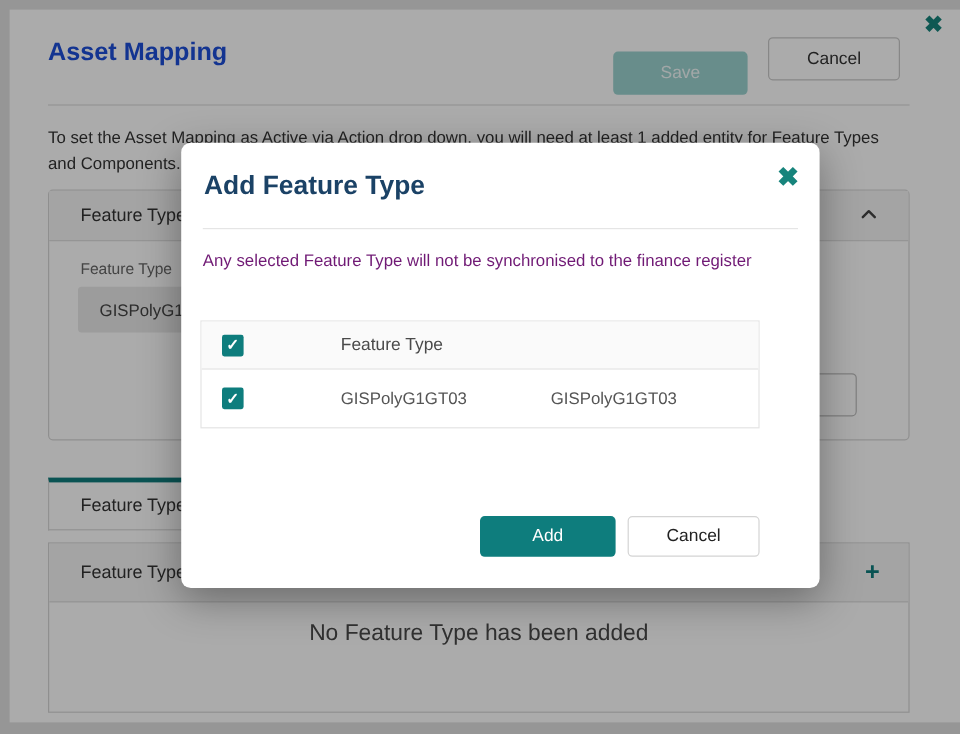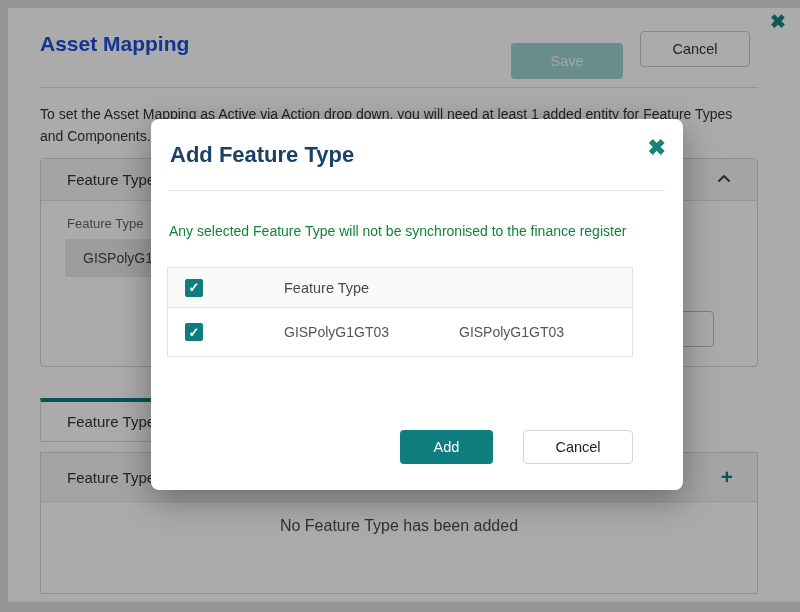--- a/index.html
+++ b/index.html
@@ -64,21 +64,21 @@
     display: flex; align-items: center; justify-content: center;
     font-size: 9px; color: #333; cursor: pointer;
   }
   .tab {
     position: absolute; left: 32px; top: 390px; width: 200px; height: 44px;
     background: #ffffff; border: 1px solid #d9d9d9; border-top: 4px solid #0f7d7d;
     display: flex; align-items: center; padding: 0 26px; font-size: 15px; color: #333; cursor: pointer;
   }
   .empty-msg {
     position: absolute; left: 0; top: 64px; width: 100%;
-    text-align: center; font-size: 16px; color: #4a4a4a;
+    text-align: center; font-size: 19px; color: #4a4a4a;
   }
 
   
   .overlay { position: absolute; inset: 0; background: rgba(0,0,0,0.33); z-index: 5; }
 
   
   .modal {
     position: absolute; left: 151px; top: 119px; width: 532px; height: 371px;
     background: #ffffff; border-radius: 8px; z-index: 10;
     box-shadow: 0 10px 34px rgba(0,0,0,0.35);
@@ -86,41 +86,41 @@
   .modal-title {
     position: absolute; left: 19px; top: 23px;
     font-size: 22px; font-weight: bold; color: #1b4266;
   }
   .modal-close {
     position: absolute; right: 17px; top: 16px;
     color: #17847c; font-size: 22px; font-weight: bold; cursor: pointer;
   }
   .modal-hr { position: absolute; left: 18px; top: 71px; width: 496px; height: 1px; background: #e5e5e5; }
   .modal-desc {
-    position: absolute; left: 18px; top: 104px; width: 496px;
-    font-size: 14px; color: #15803d;
+    position: absolute; left: 18px; top: 90px; width: 496px;
+    font-size: 14px; color: #701a75;
   }
   .m-table {
     position: absolute; left: 16px; top: 148px; width: 466px;
     border: 1px solid #e4e4e4; background: #fff;
   }
   .m-row { display: flex; align-items: center; }
   .m-row.head { height: 40px; background: #fafafa; border-bottom: 1px solid #e4e4e4; }
   .m-row.body { height: 48px; }
   .cell-check { width: 64px; padding-left: 17px; }
   .cell-ft { width: 175px; padding-left: 52px; font-size: 14px; color: #555; }
   .cell-at { flex: 1; padding-left: 52px; font-size: 14px; color: #555; }
   .m-row.head .cell-ft, .m-row.head .cell-at { color: #4a4a4a; font-size: 14.5px; }
   .checkbox {
     width: 18px; height: 18px; background: #0e7d7d; border-radius: 2px;
     display: flex; align-items: center; justify-content: center;
     color: #fff; font-size: 13px; font-weight: bold; cursor: pointer;
   }
   .btn-add-modal {
-    position: absolute; left: 249px; top: 311px; width: 93px; height: 34px;
+    position: absolute; left: 249px; top: 311px; width: 113px; height: 34px;
     background: #0e7d7d; color: #ffffff; border: none;
   }
   .btn-cancel-modal {
     position: absolute; left: 372px; top: 311px; width: 110px; height: 34px;
     background: #ffffff; color: #222; border: 1px solid #d4d4d4;
   }
 </style>
 </head>
 <body>
 

